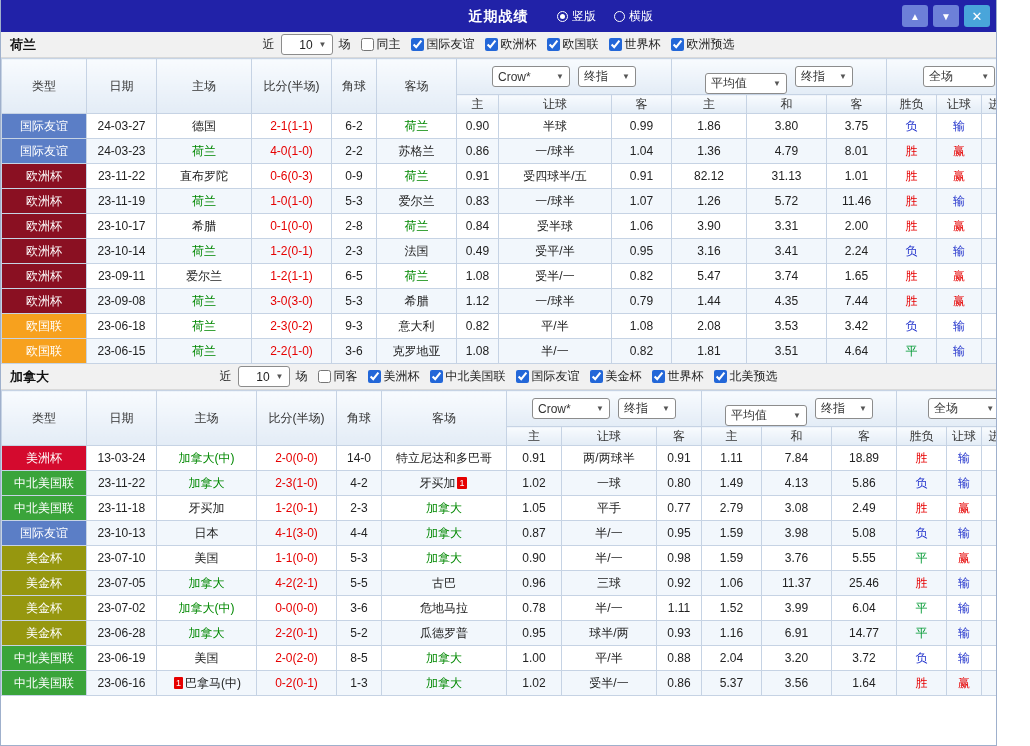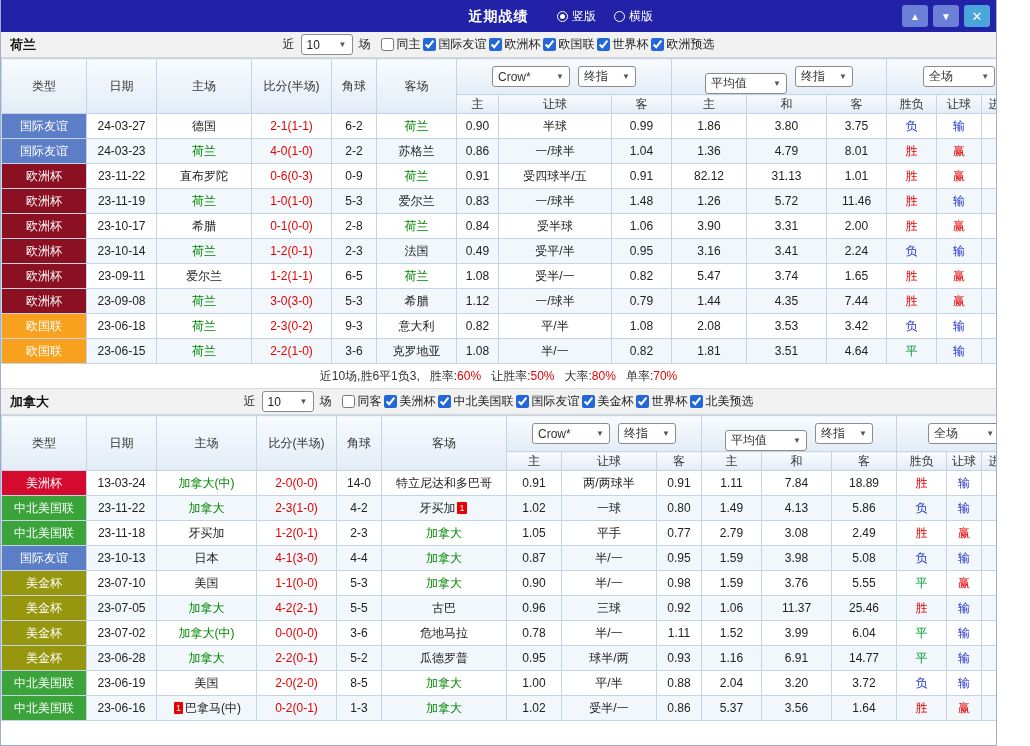--- a/index.html
+++ b/index.html
@@ -22,29 +22,29 @@
   .tb-btn { width: 26px; height: 22px; border-radius: 3px; display: flex; align-items: center; justify-content: center;
             color: #fff; font-size: 10px; cursor: pointer; }
   .btn-up, .btn-down { background: #6d80d8; }
   .btn-close { background: #49a5da; font-size: 13px; font-weight: bold; }
 
   
   .section-bar { height: 26px; background: #f1f1f1; border-bottom: 1px solid #d9d9d9; position: relative;
                  display: flex; align-items: center; }
   .team-title { position: absolute; left: 9px; font-weight: bold; font-size: 13px; color: #111; }
   .filter { margin: 0 auto; display: flex; align-items: center; gap: 6px; }
-  .checklist { display: inline-flex; align-items: flex-end; gap: 2px; margin-left: 4px; }
+  .checklist { display: inline-flex; align-items: flex-end; gap: 10px; margin-left: 4px; }
   .cb-opt { display: inline-flex; align-items: center; gap: 3px; cursor: pointer; }
   .cb-opt input { width: 13px; height: 13px; accent-color: #2367d8; margin: 0; cursor: pointer; }
 
   
   .sel { display: inline-flex; align-items: center; justify-content: space-between; gap: 6px;
          background: #fff; border: 1px solid #8c8c8c; border-radius: 3px; height: 21px; padding: 0 5px; cursor: pointer; }
   .sel-arrow { font-size: 8px; color: #555; }
-  .sel-recent { min-width: 52px; }
+  .sel-recent { min-width: 52px; justify-content: flex-end; }
   .sel-book { min-width: 78px; }
   .sel-final { min-width: 58px; }
   .sel-avg { min-width: 82px; margin-top: 14px; }
   .sel-scope { min-width: 72px; }
 
   
   table { width: 100%; border-collapse: collapse; table-layout: fixed; }
   th, td { border: 1px solid #c6d3e4; text-align: center; white-space: nowrap; overflow: hidden; }
   thead th { background: linear-gradient(#f8fbfe, #e3ecf6); font-weight: normal; color: #333; }
   tr.ctrl-row th { height: 26px; }
@@ -260,21 +260,21 @@
   </tr>
           <tr>
     <td class="cell-type" style="background: rgb(138, 16, 34);">欧洲杯</td>
     <td>23-11-19</td>
     <td><span class="tname home-name focus">荷兰</span></td>
     <td class="cell-score">1-0(1-0)</td>
     <td>5-3</td>
     <td><span class="tname away-name">爱尔兰</span></td>
     <td>0.83</td>
     <td>一/球半</td>
-    <td>1.48</td>
+    <td>1.07</td>
     <td>1.26</td>
     <td>5.72</td>
     <td>11.46</td>
     <td class="res" style="color: rgb(230, 0, 0);">胜</td>
     <td class="res" style="color: rgb(34, 51, 204);">输</td>
     <td class="res" style="color: rgb(34, 51, 204);">小</td>
   </tr>
           <tr>
     <td class="cell-type" style="background: rgb(138, 16, 34);">欧洲杯</td>
     <td>23-10-17</td>
@@ -373,27 +373,20 @@
     <td>1.81</td>
     <td>3.51</td>
     <td>4.64</td>
     <td class="res" style="color: rgb(0, 153, 51);">平</td>
     <td class="res" style="color: rgb(34, 51, 204);">输</td>
     <td class="res" style="color: rgb(230, 0, 0);">大</td>
   </tr>
         </tbody>
     </table>
 
-    <div class="summary">
-      <span>近10场,胜6平1负3,</span>
-      <span class="sum-item"><span>胜率:</span><span class="sum-val">60%</span></span>
-      <span class="sum-item"><span>让胜率:</span><span class="sum-val">50%</span></span>
-      <span class="sum-item"><span>大率:</span><span class="sum-val">80%</span></span>
-      <span class="sum-item"><span>单率:</span><span class="sum-val">70%</span></span>
-    </div>
   </div>
 
   <div>
     <div class="section-bar">
       <span class="team-title">加拿大</span>
       <div class="filter">
         <span>近</span>
         <span class="sel sel-recent">
           <span>10</span>
           <span class="sel-arrow">▼</span>

